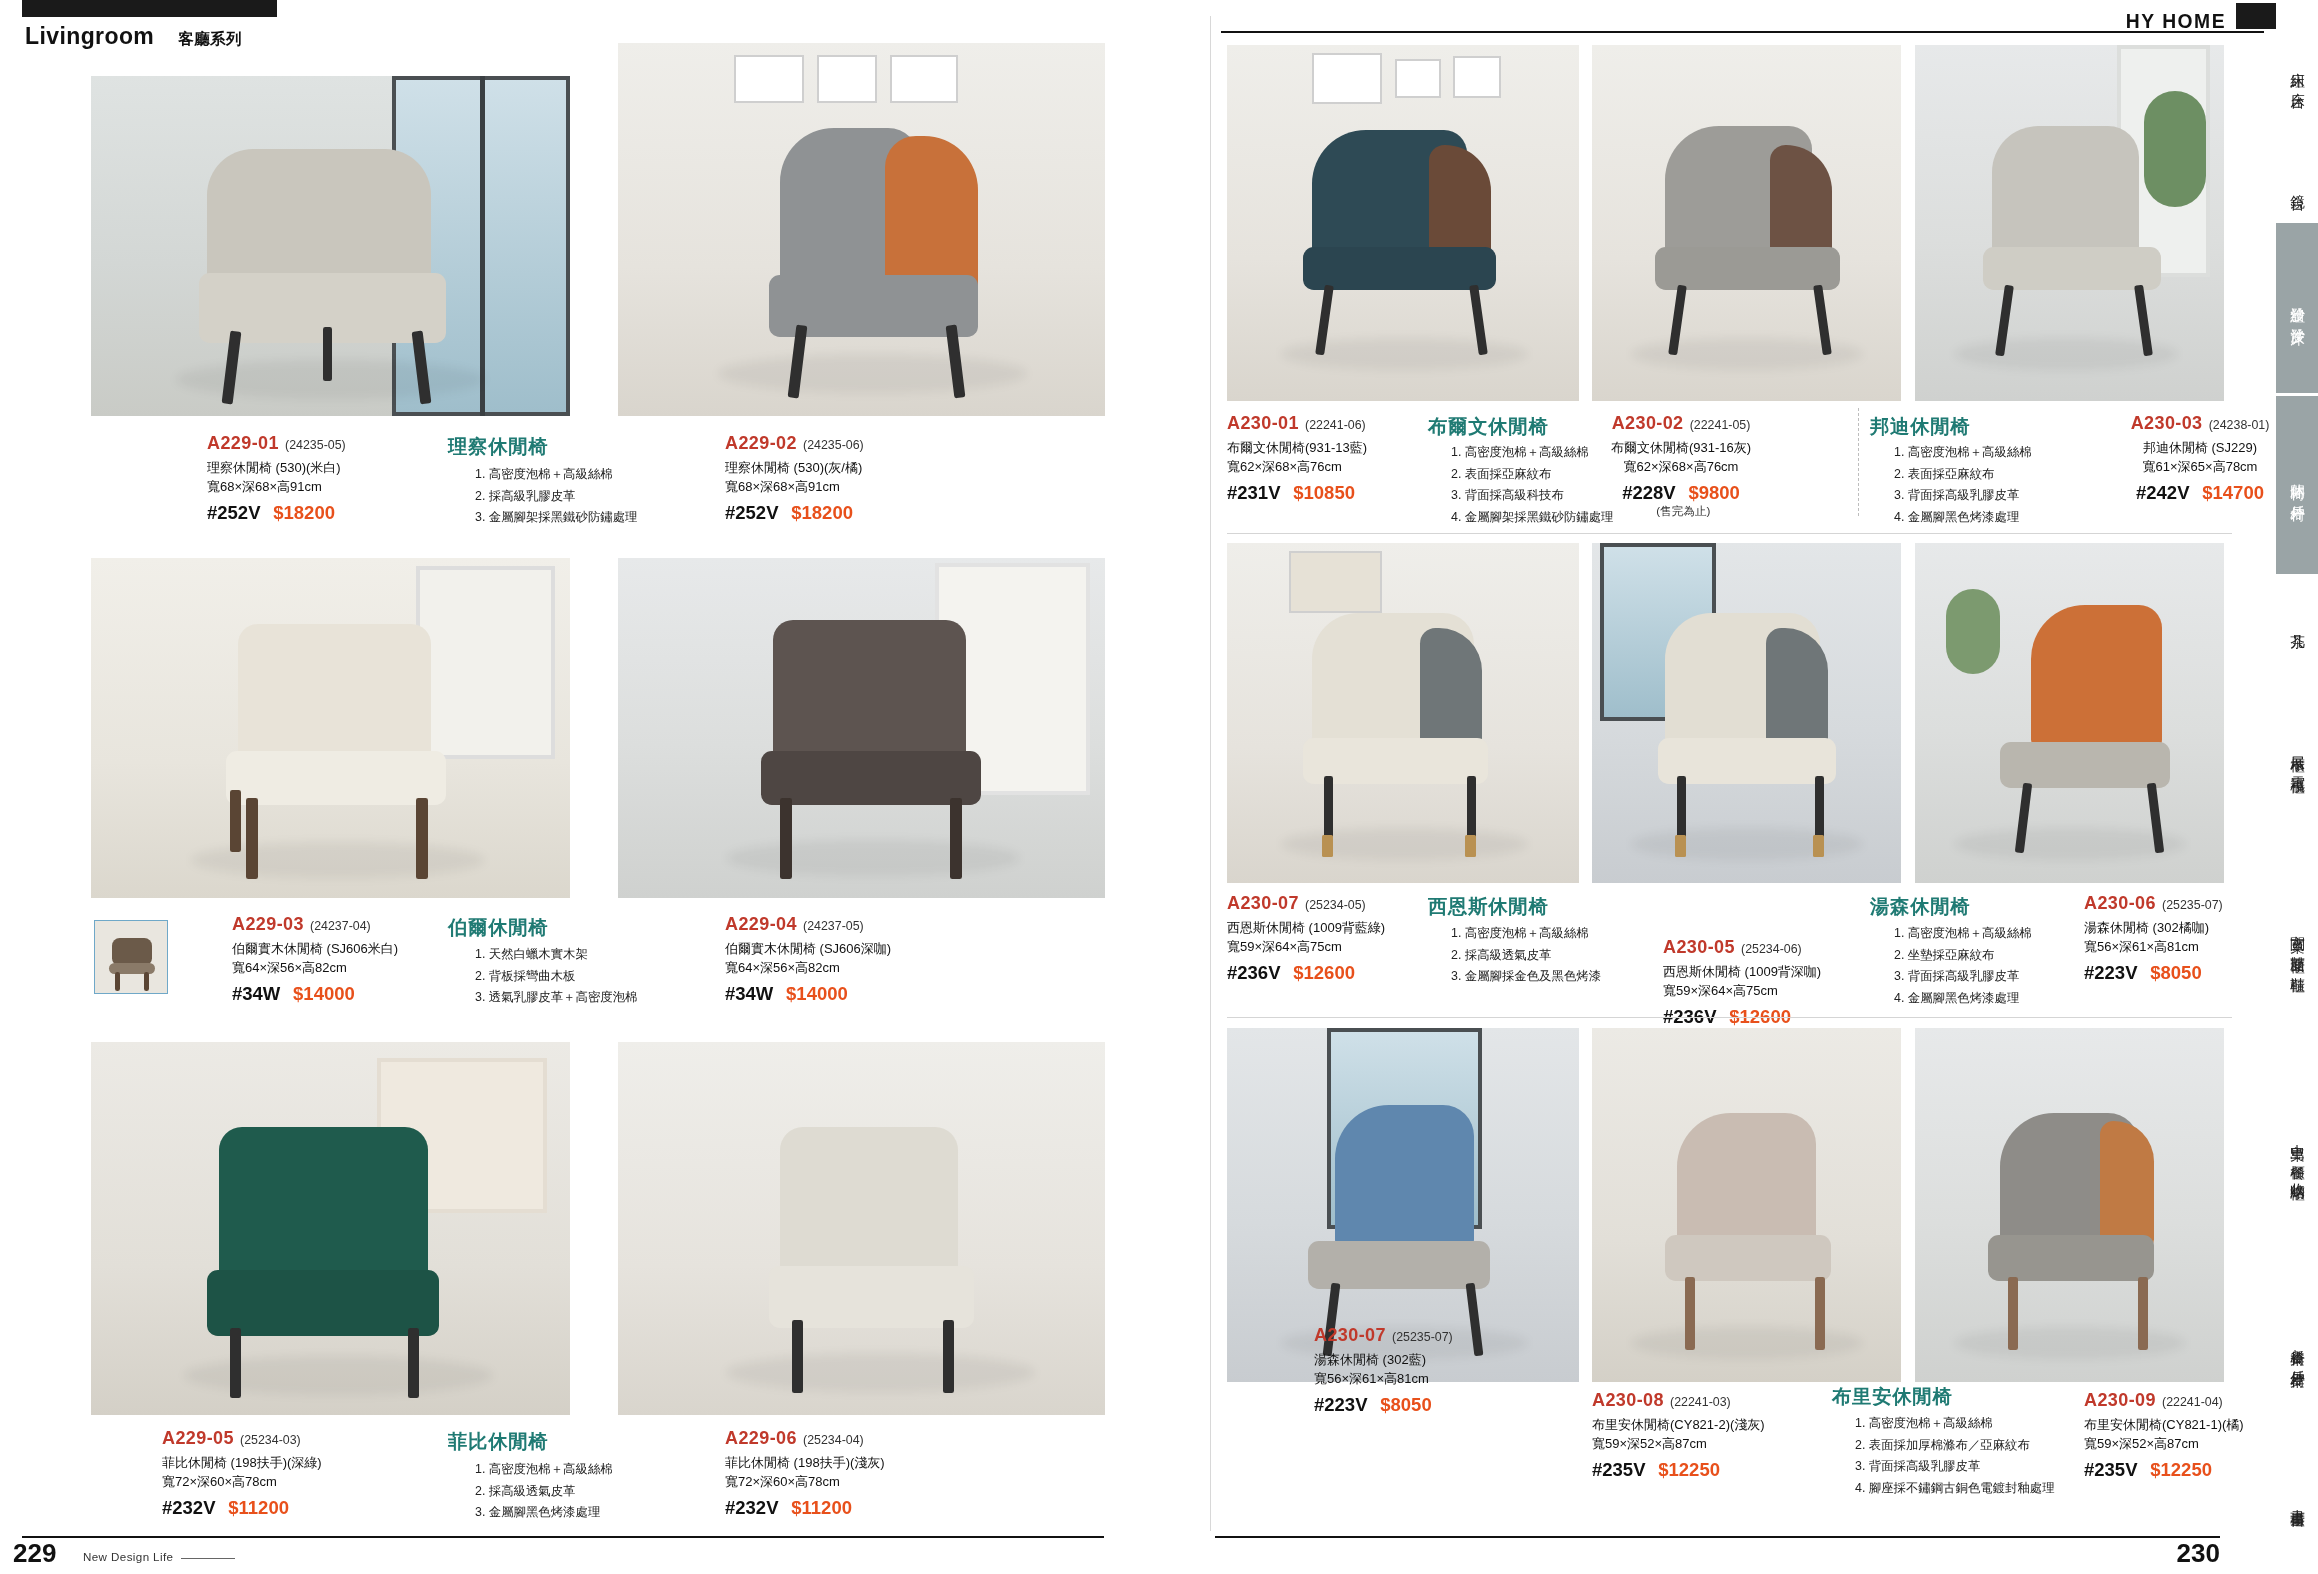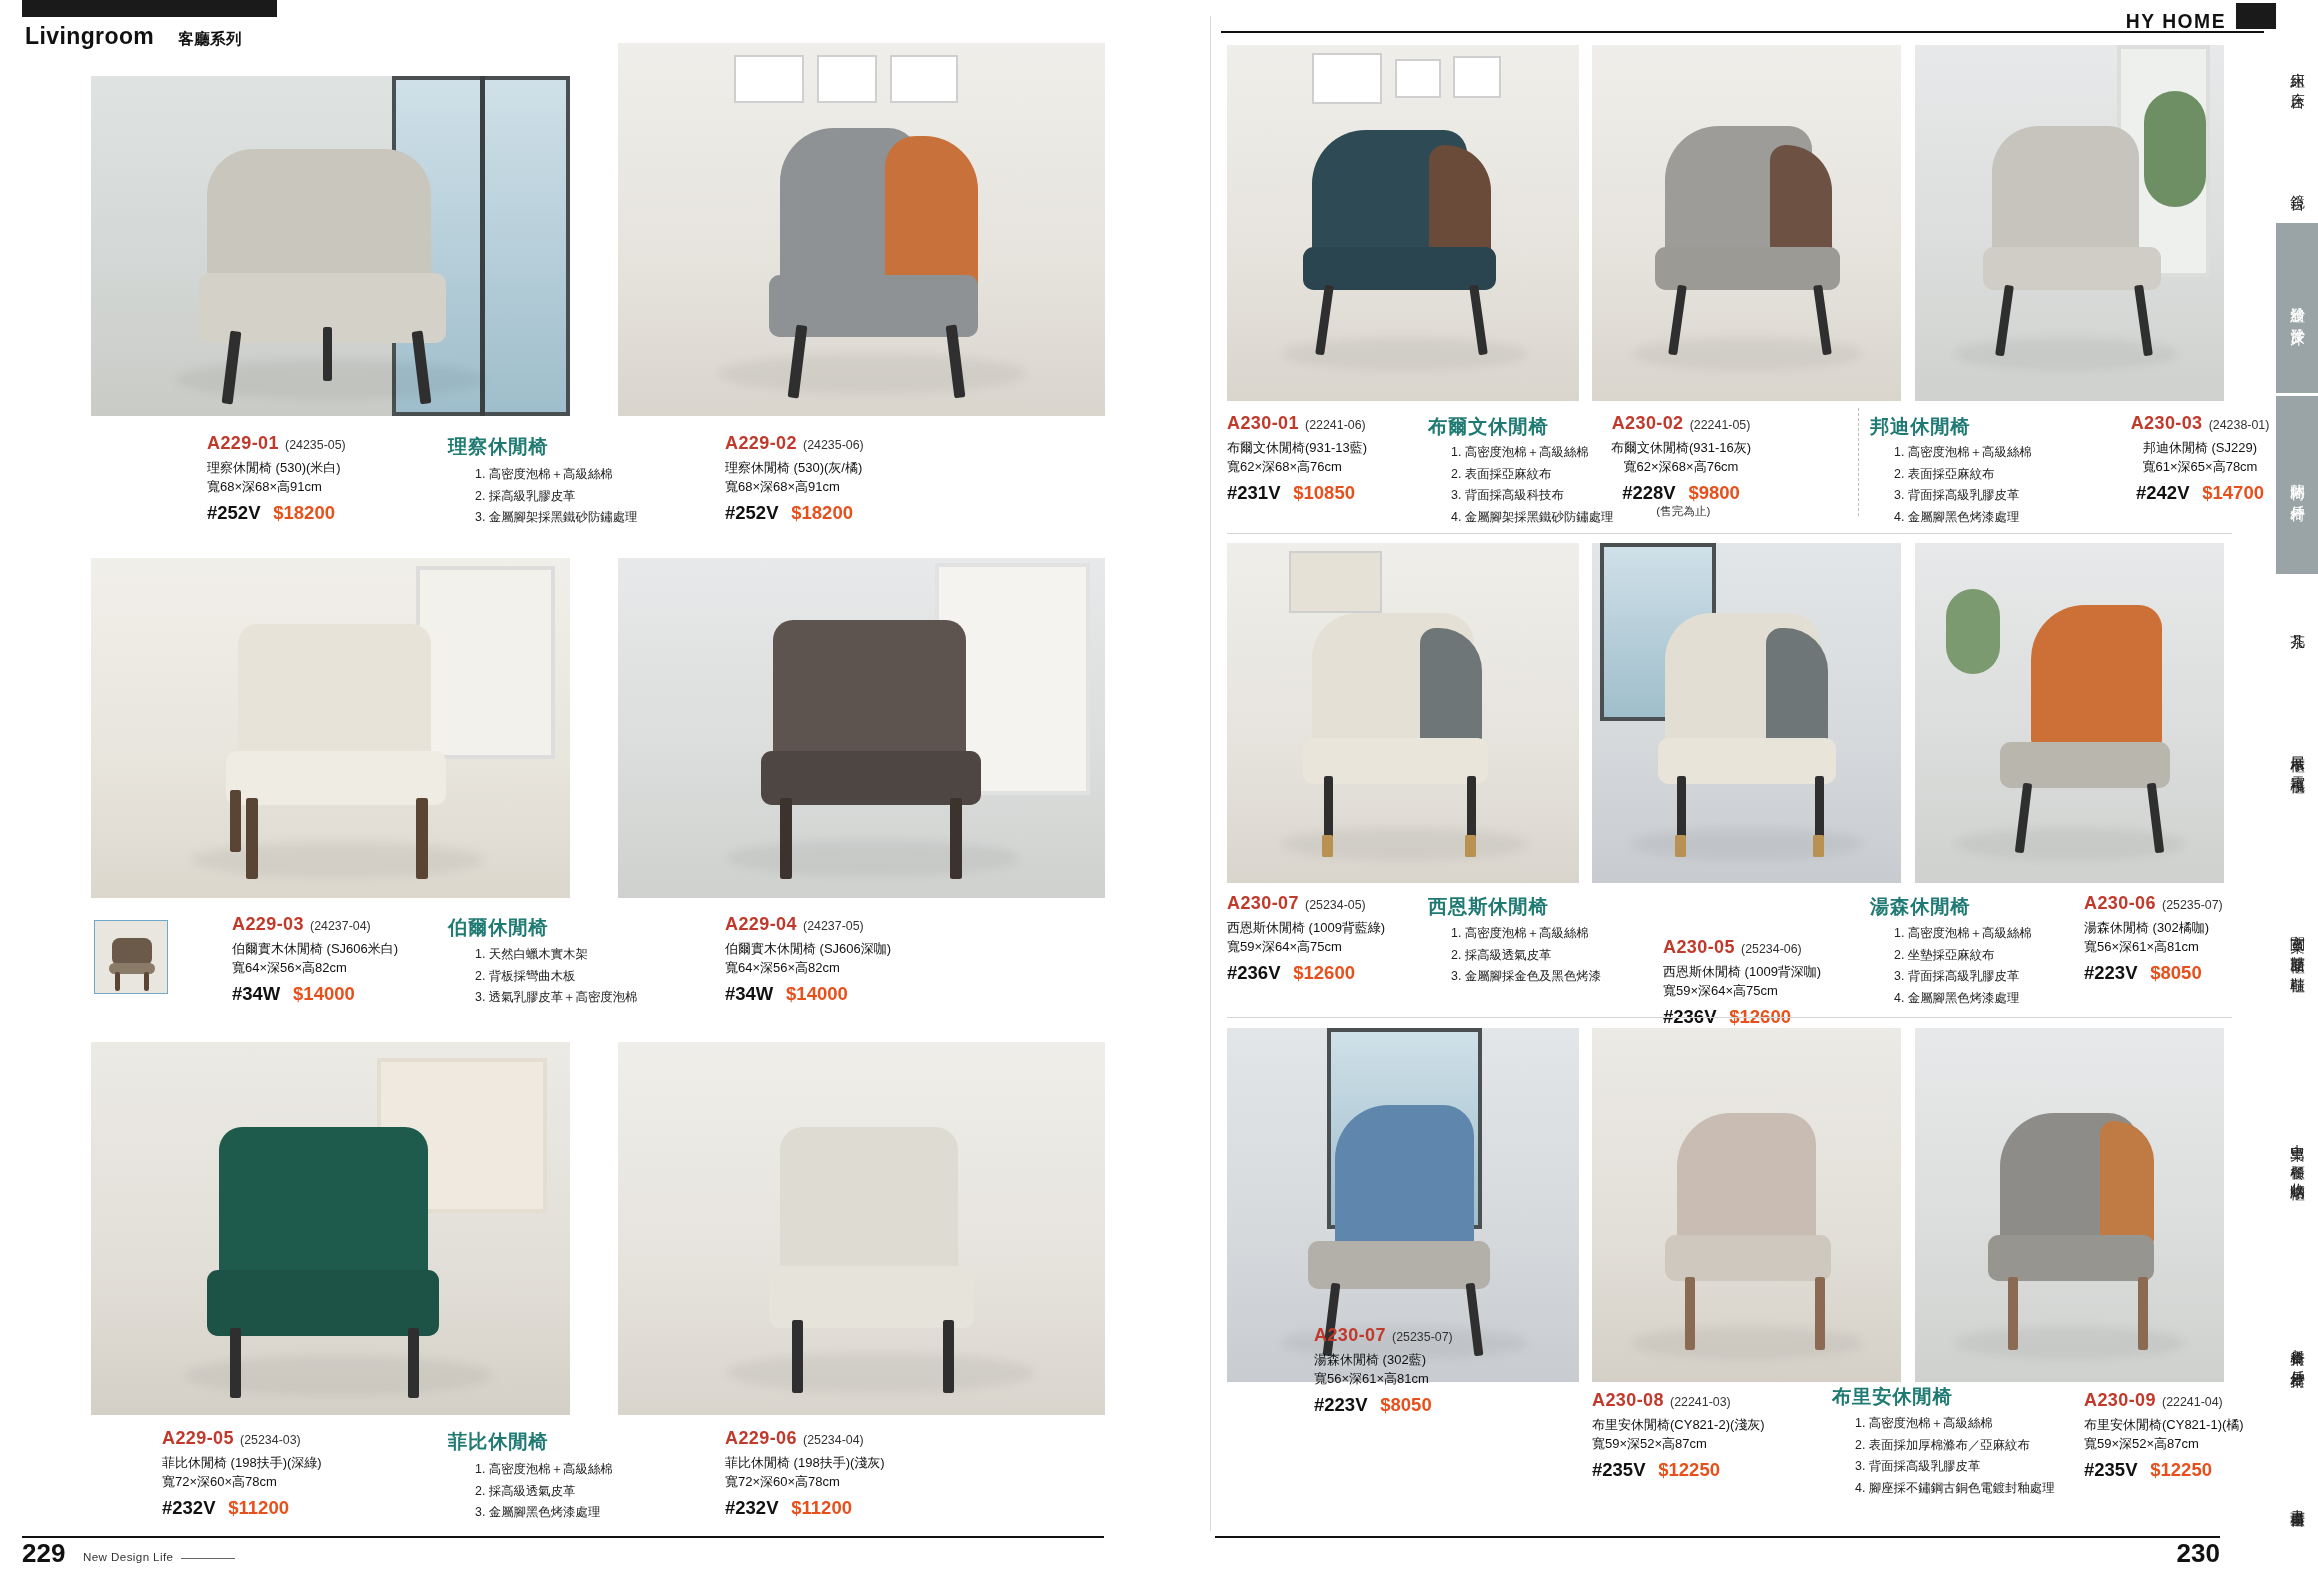--- a/index.html
+++ b/index.html
@@ -40,21 +40,21 @@
   }
 
   
   .footer-rule-left {
     position:absolute; left:21.6px; bottom:36px; width:1082px; height:2.3px; background:#111;
   }
   .footer-rule-right {
     position:absolute; right:99px; bottom:36px; width:1005px; height:2.3px; background:#111;
   }
   .pageno-left {
-    position:absolute; left:22px; bottom:4.6px; font-size:26px; font-weight:bold; color:#111;
+    position:absolute; left:13px; bottom:4.6px; font-size:26px; font-weight:bold; color:#111;
   }
   .brandline {
     position:absolute; left:83px; bottom:10.8px; font-size:11.6px; color:#333; letter-spacing:0.4px;
   }
   .brandline:after{
     content:""; display:inline-block; width:54px; height:0.8px; background:#666;
     vertical-align:middle; margin-left:7.7px;
   }
   .pageno-right {
     position:absolute; right:99px; bottom:4.6px; font-size:26px; font-weight:bold; color:#111;

